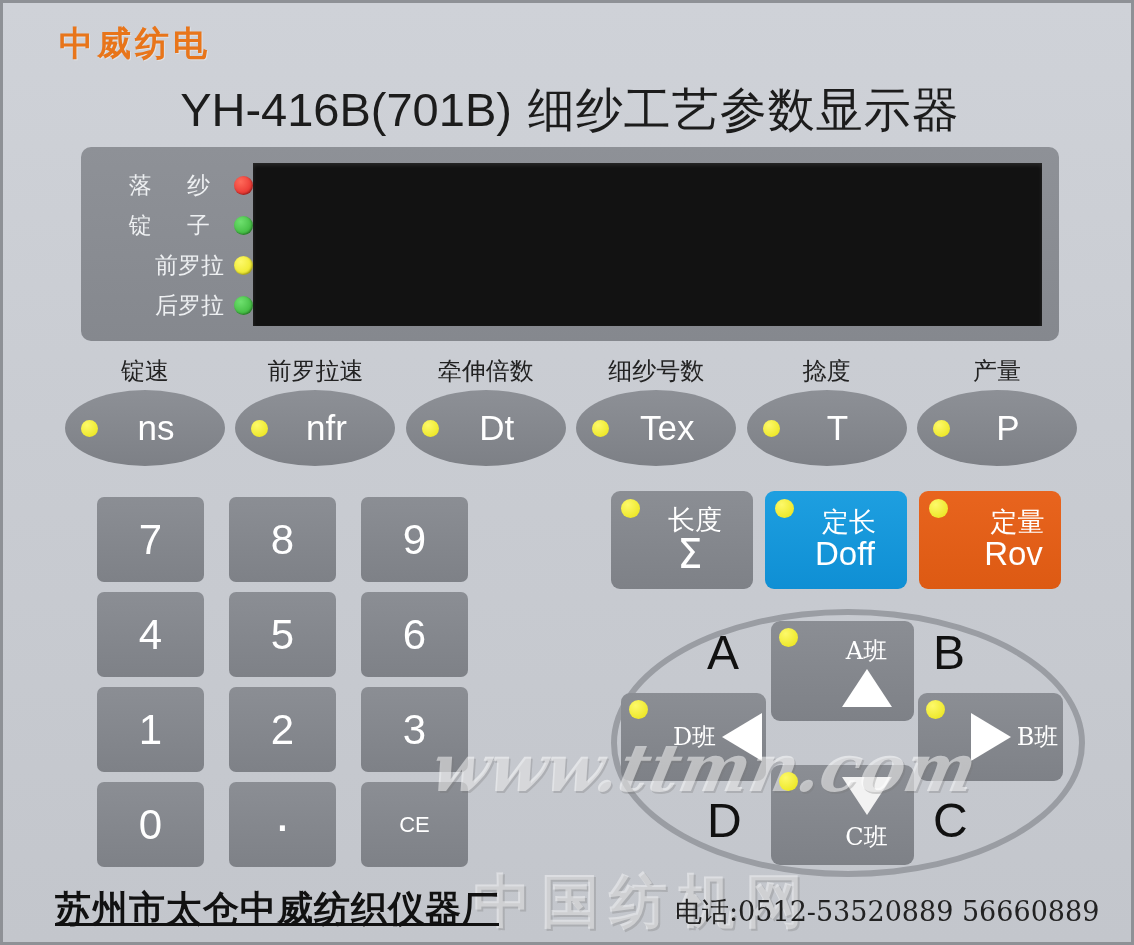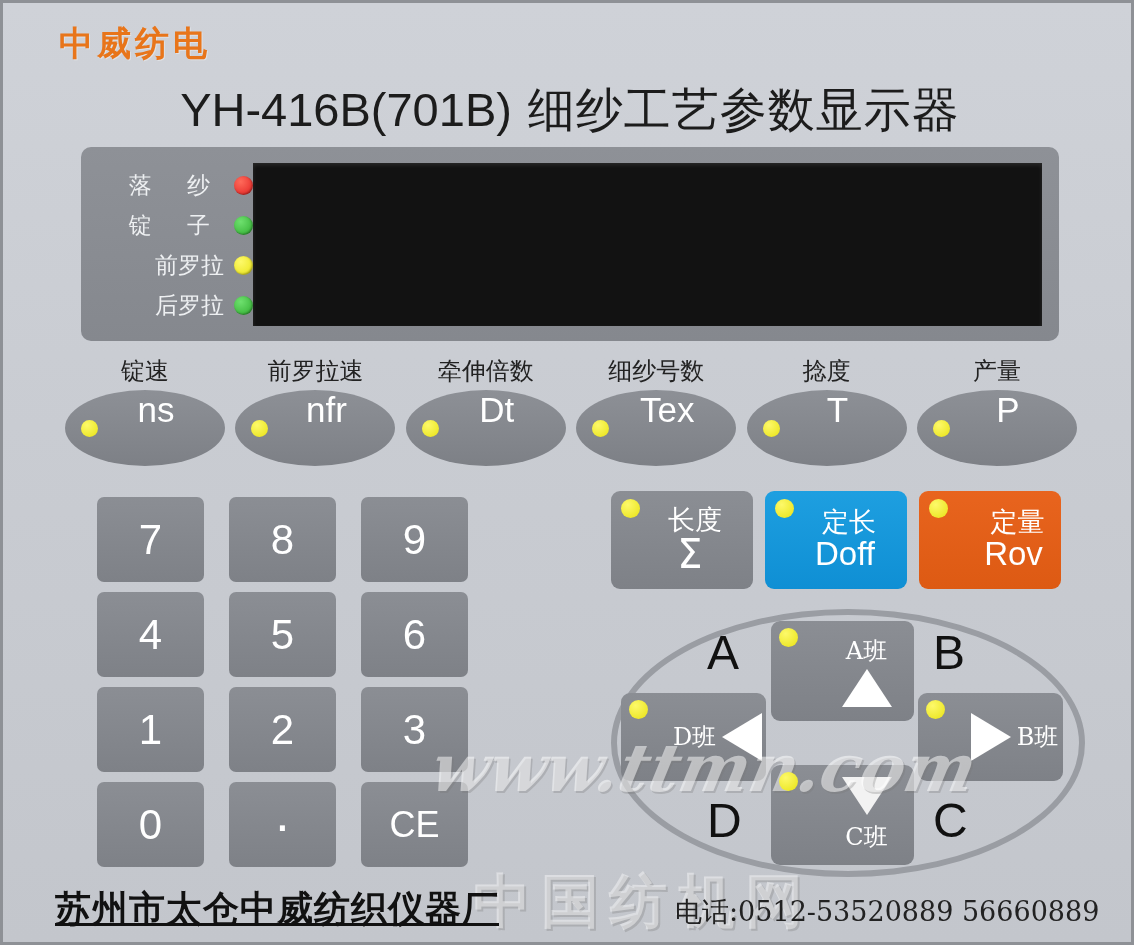--- a/index.html
+++ b/index.html
@@ -84,21 +84,21 @@
   .fn-cap {
     font-size: 24px; color: #222;
     font-family: "DejaVu Sans", sans-serif;
     margin-bottom: 3px; white-space: nowrap;
   }
   .oval {
     position: relative;
     width: 160px; height: 76px;
     border-radius: 50%;
     background: linear-gradient(180deg,#8d9096 0%, #7d8086 100%);
-    display: flex; align-items: flex-start; justify-content: center;
+    display: flex; align-items: center; justify-content: center;
   }
   .oval .dot {
     position: absolute; left: 16px; top: 30px;
     width: 17px; height: 17px; border-radius: 50%;
     background: radial-gradient(circle at 35% 30%, #fdf96a, #e8e214);
   }
   .oval .txt {
     font-size: 35px; color: #fff; padding-left: 22px;
     font-family: "Liberation Sans", sans-serif;
   }
@@ -112,21 +112,21 @@
     grid-template-rows: repeat(4, 85px);
     column-gap: 25px; row-gap: 10px;
   }
   .key {
     background: linear-gradient(180deg,#8b8e94 0%, #7e8187 100%);
     border-radius: 7px;
     display: flex; align-items: center; justify-content: center;
     color: #fff; font-size: 42px;
     font-family: "Liberation Sans", sans-serif;
   }
-  .key.small { font-size: 36px; }
+  .key.small { font-size: 22px; }
   .key.dot-key { font-size: 52px; line-height: 0.3; }
 
   
   .mode-row {
     position: absolute; left: 608px; top: 488px;
     display: flex; gap: 12px;
   }
   .mode-btn {
     position: relative;
     width: 142px; height: 98px;

